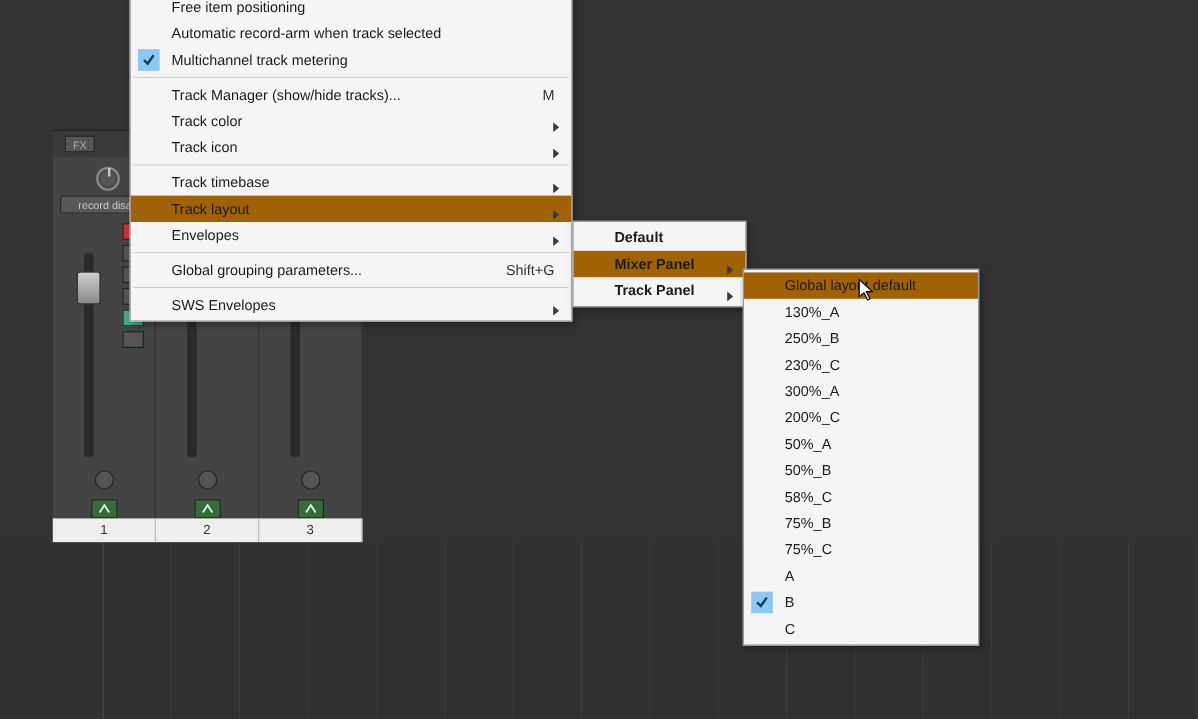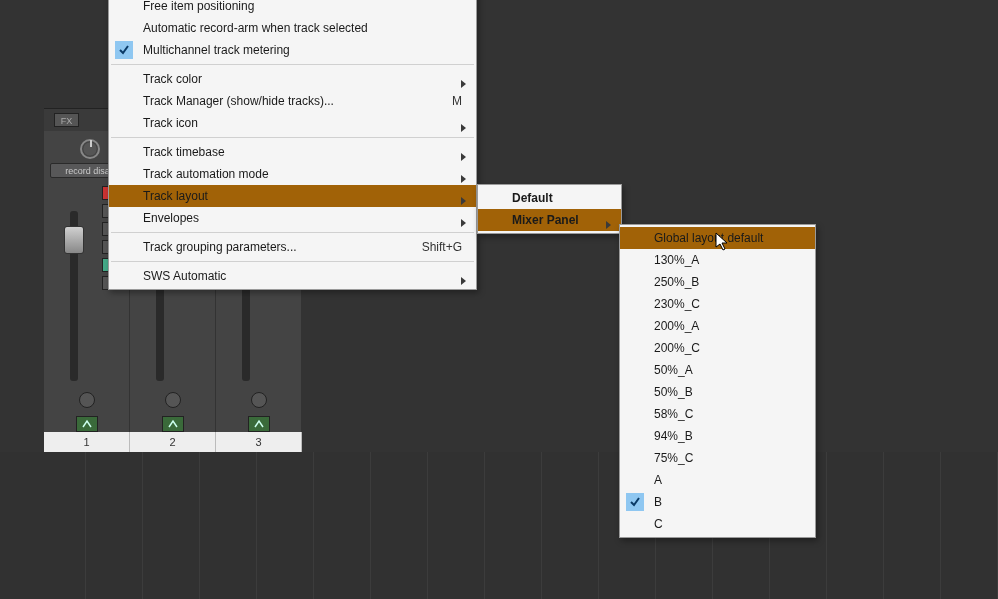--- a/index.html
+++ b/index.html
@@ -143,64 +143,64 @@
 
 <div id="m1" class="menu">
     <div class="row"><span>Free item positioning</span></div>
     <div class="row"><span>Automatic record-arm when track selected</span></div>
     <div class="row"><span class="chk">
         <svg viewBox="0 0 12 12">
           <path d="M2 6 L5 9 L10 2" fill="none" stroke="#0a3a66" stroke-width="2"></path>
         </svg>
       </span><span>Multichannel track metering</span></div>
     <div class="sep"></div>
+    <div class="row"><span>Track Manager (show/hide tracks)...</span><span class="short">M</span></div>
     <div class="row"><span>Track color</span><span class="arrow"><svg viewBox="0 0 8 10">
           <path d="M1 1 L6 5 L1 9 Z" fill="#3a3a3a"></path>
         </svg></span></div>
-    <div class="row"><span>Track Manager (show/hide tracks)...</span><span class="short">M</span></div>
     <div class="row"><span>Track icon</span><span class="arrow"><svg viewBox="0 0 8 10">
           <path d="M1 1 L6 5 L1 9 Z" fill="#3a3a3a"></path>
         </svg></span></div>
     <div class="sep"></div>
     <div class="row"><span>Track timebase</span><span class="arrow"><svg viewBox="0 0 8 10">
           <path d="M1 1 L6 5 L1 9 Z" fill="#3a3a3a"></path>
         </svg></span></div>
-    <div class="row"><span>Track automation mode</span><span class="arrow"><svg viewBox="0 0 8 10">
-          <path d="M1 1 L6 5 L1 9 Z" fill="#3a3a3a"></path>
-        </svg></span></div>
     <div class="row sel"><span>Track layout</span><span class="arrow"><svg viewBox="0 0 8 10">
           <path d="M1 1 L6 5 L1 9 Z" fill="#3a3a3a"></path>
         </svg></span></div>
     <div class="row"><span>Envelopes</span><span class="arrow"><svg viewBox="0 0 8 10">
           <path d="M1 1 L6 5 L1 9 Z" fill="#3a3a3a"></path>
         </svg></span></div>
     <div class="sep"></div>
-    <div class="row"><span>Track grouping parameters...</span><span class="short">Shift+G</span></div>
-    <div class="sep"></div>
-    <div class="row"><span>SWS Automatic</span><span class="arrow"><svg viewBox="0 0 8 10">
+    <div class="row"><span>Global grouping parameters...</span><span class="short">Shift+G</span></div>
+    <div class="sep"></div>
+    <div class="row"><span>SWS Envelopes</span><span class="arrow"><svg viewBox="0 0 8 10">
           <path d="M1 1 L6 5 L1 9 Z" fill="#3a3a3a"></path>
         </svg></span></div>
   </div>
 <div id="m2" class="menu">
     <div class="row"><span>Default</span></div>
     <div class="row sel"><span>Mixer Panel</span><span class="arrow"><svg viewBox="0 0 8 10">
+          <path d="M1 1 L6 5 L1 9 Z" fill="#3a3a3a"></path>
+        </svg></span></div>
+    <div class="row"><span>Track Panel</span><span class="arrow"><svg viewBox="0 0 8 10">
           <path d="M1 1 L6 5 L1 9 Z" fill="#3a3a3a"></path>
         </svg></span></div>
   </div>
 <div id="m3" class="menu">
     <div class="row sel"><span>Global layout default</span></div>
     <div class="row"><span>130%_A</span></div>
     <div class="row"><span>250%_B</span></div>
     <div class="row"><span>230%_C</span></div>
-    <div class="row"><span>200%_A</span></div>
+    <div class="row"><span>300%_A</span></div>
     <div class="row"><span>200%_C</span></div>
     <div class="row"><span>50%_A</span></div>
     <div class="row"><span>50%_B</span></div>
     <div class="row"><span>58%_C</span></div>
-    <div class="row"><span>94%_B</span></div>
+    <div class="row"><span>75%_B</span></div>
     <div class="row"><span>75%_C</span></div>
     <div class="row"><span>A</span></div>
     <div class="row"><span class="chk">
         <svg viewBox="0 0 12 12">
           <path d="M2 6 L5 9 L10 2" fill="none" stroke="#0a3a66" stroke-width="2"></path>
         </svg>
       </span><span>B</span></div>
     <div class="row"><span>C</span></div>
   </div>
 

